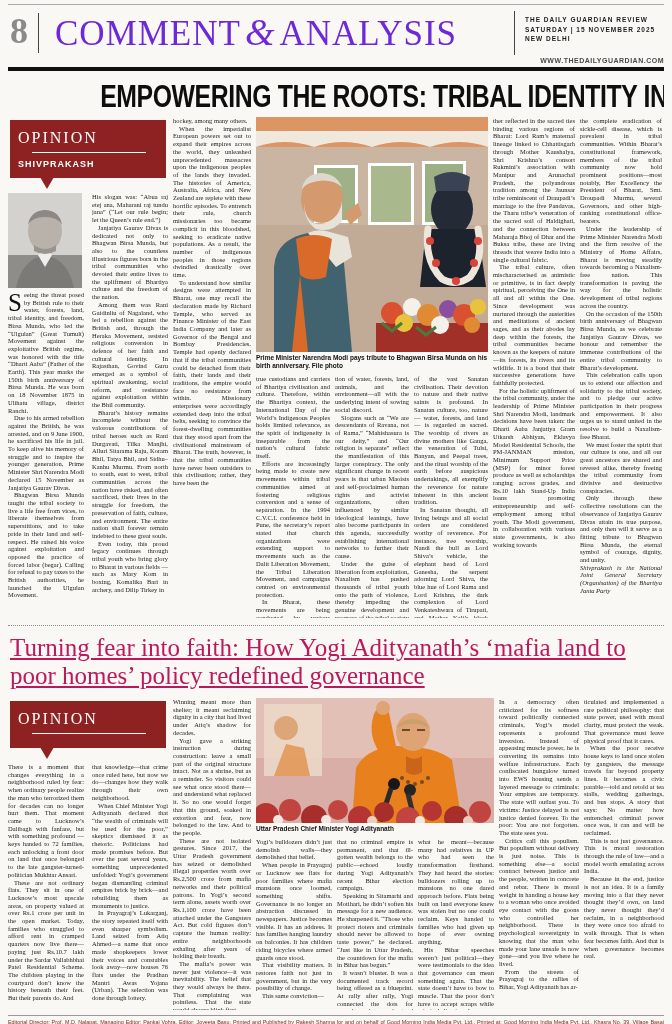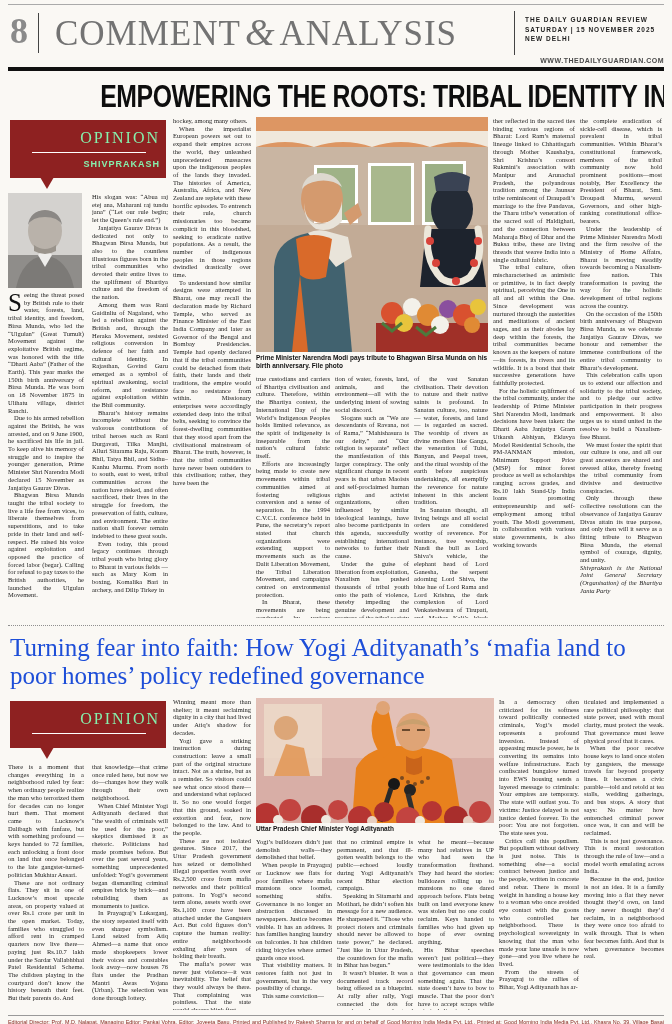--- a/index.html
+++ b/index.html
@@ -5,31 +5,31 @@
   * { margin:0; padding:0; box-sizing:border-box; }
   html,body { width:672px; }
   body { background:#f3f1ec; font-family:"Liberation Serif", serif; }
   .page { width:672px; height:1024px; background:#faf8f4; padding:4px 8px 0 8px; overflow:hidden; position:relative; }
 
   
   .topline { border-top:1px solid #aaa; }
   .header-row { display:flex; align-items:stretch; padding:6px 0 0 0; }
   .pagenum { font:700 36px/40px "Liberation Serif", serif; color:#8a8a8a; padding:0 10px 0 2px; }
   .vrule { width:1px; background:#444; margin:2px 0; }
-  .section-title { font:400 35px/42px "Liberation Serif", serif; color:#737373; letter-spacing:1px; padding:0 16px; white-space:nowrap; }
+  .section-title { font:400 35px/42px "Liberation Serif", serif; color:#6d28d9; letter-spacing:1px; padding:0 16px; white-space:nowrap; }
   .amp { font-style:italic; font-size:38px; padding:0 4px; }
   .masthead { margin-left:auto; border-left:1px solid #444; padding:4px 0 0 10px; min-width:150px; }
   .masthead .mline { font:700 6.5px/9.5px "Liberation Sans", sans-serif; letter-spacing:1px; color:#1d1d1d; }
   .website { text-align:right; font:700 7px/9px "Liberation Sans", sans-serif; color:#4a4a4a; letter-spacing:0.5px; margin-top:1px; }
   .thickbar { height:4px; background:#101010; margin-top:2px; }
 
   
   .headline1 { margin:9px 0 4px 0; text-align:center; overflow:hidden; }
   .headline1 span { display:inline-block; font:800 31px/33px "Liberation Sans", sans-serif; letter-spacing:-0.5px; color:#0e0e0e; white-space:nowrap; transform:scaleX(0.80); transform-origin:center; }
-  .headline2 { font:400 25px/27.5px "Liberation Serif", serif; color:#1d4ed8; margin:8px 0 9px 2px; max-width:640px; }
+  .headline2 { font:400 25px/27.5px "Liberation Serif", serif; color:#be185d; margin:8px 0 9px 2px; max-width:640px;text-decoration:underline; }
 
   
   .body-row { display:flex; gap:5px; overflow:hidden; }
   .a1row { height:501px; }
   .a2row { height:312px; }
   .ncol { overflow:hidden; font:6.5px/7.7px "Liberation Serif", serif; color:#1b1b1b; text-align:justify; }
   .ncol p { margin:0; text-indent:6px; }
   .ncol p:first-child { text-indent:0; }
   .w78 { width:78px; flex:none; }
   .w80 { width:80px; flex:none; }
@@ -43,21 +43,21 @@
   .midgroup { display:flex; flex-direction:column; flex:none; }
   .mid1 { width:232px; }
   .mid2 { width:238px; }
   .midcols { display:flex; gap:5px; flex:1; min-height:0; }
   .midcols .ncol { flex:1; }
 
   .photo { width:100%; display:block; }
   .caption { font:700 6.5px/8px "Liberation Sans", sans-serif; color:#101010; margin:2px 0 5px 0; }
 
   
-  .opinion-box { background:#8e2121; color:#86efac; text-align:right; padding:9px 6px 8px 8px; position:relative; margin:3px 2px 15px 2px; }
+  .opinion-box { background:#8e2121; color:#ffffff; text-align:left; padding:9px 6px 8px 8px; position:relative; margin:3px 2px 15px 2px; }
   .opinion-box::after { content:""; position:absolute; left:30px; bottom:-11px; width:0; height:0; border:7px solid transparent; border-top:12px solid #8e2121; border-bottom:0; }
   .opinion-title { font:400 16px/18px "Liberation Serif", serif; letter-spacing:2px; }
   .opinion-rule { height:1px; background:#fff; margin:5px 14px 6px 14px; }
   .opinion-author { font:700 9px/11px "Liberation Sans", sans-serif; letter-spacing:1px; }
 
   .author-photo { width:74px; height:95px; display:block; margin-bottom:3px; }
 
   .dotted { border-top:1px dotted #8f8f8f; margin:7px 0 0 0; }
 
   

